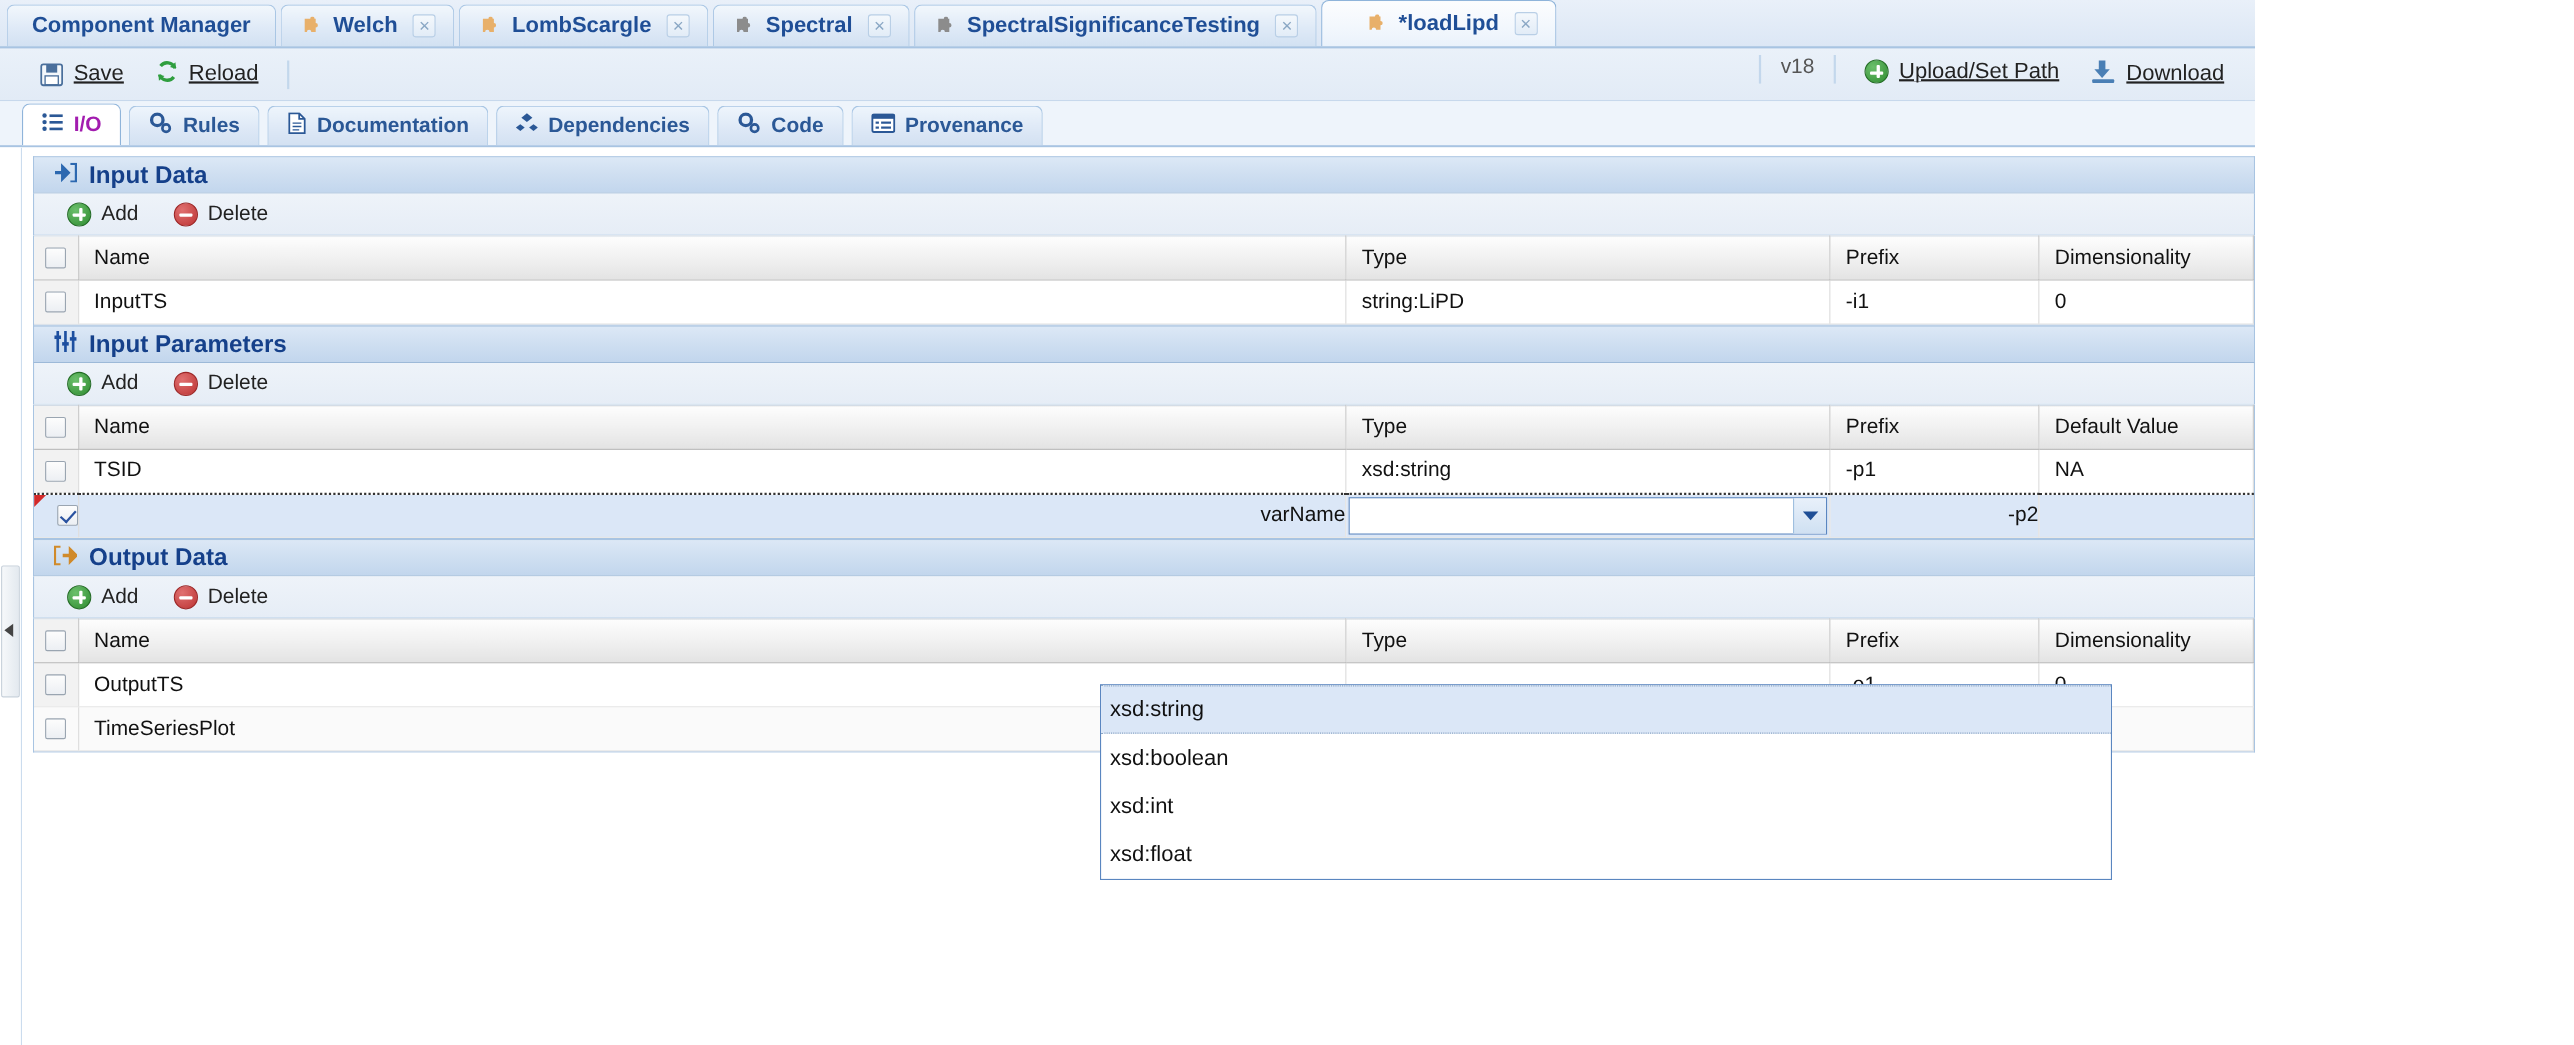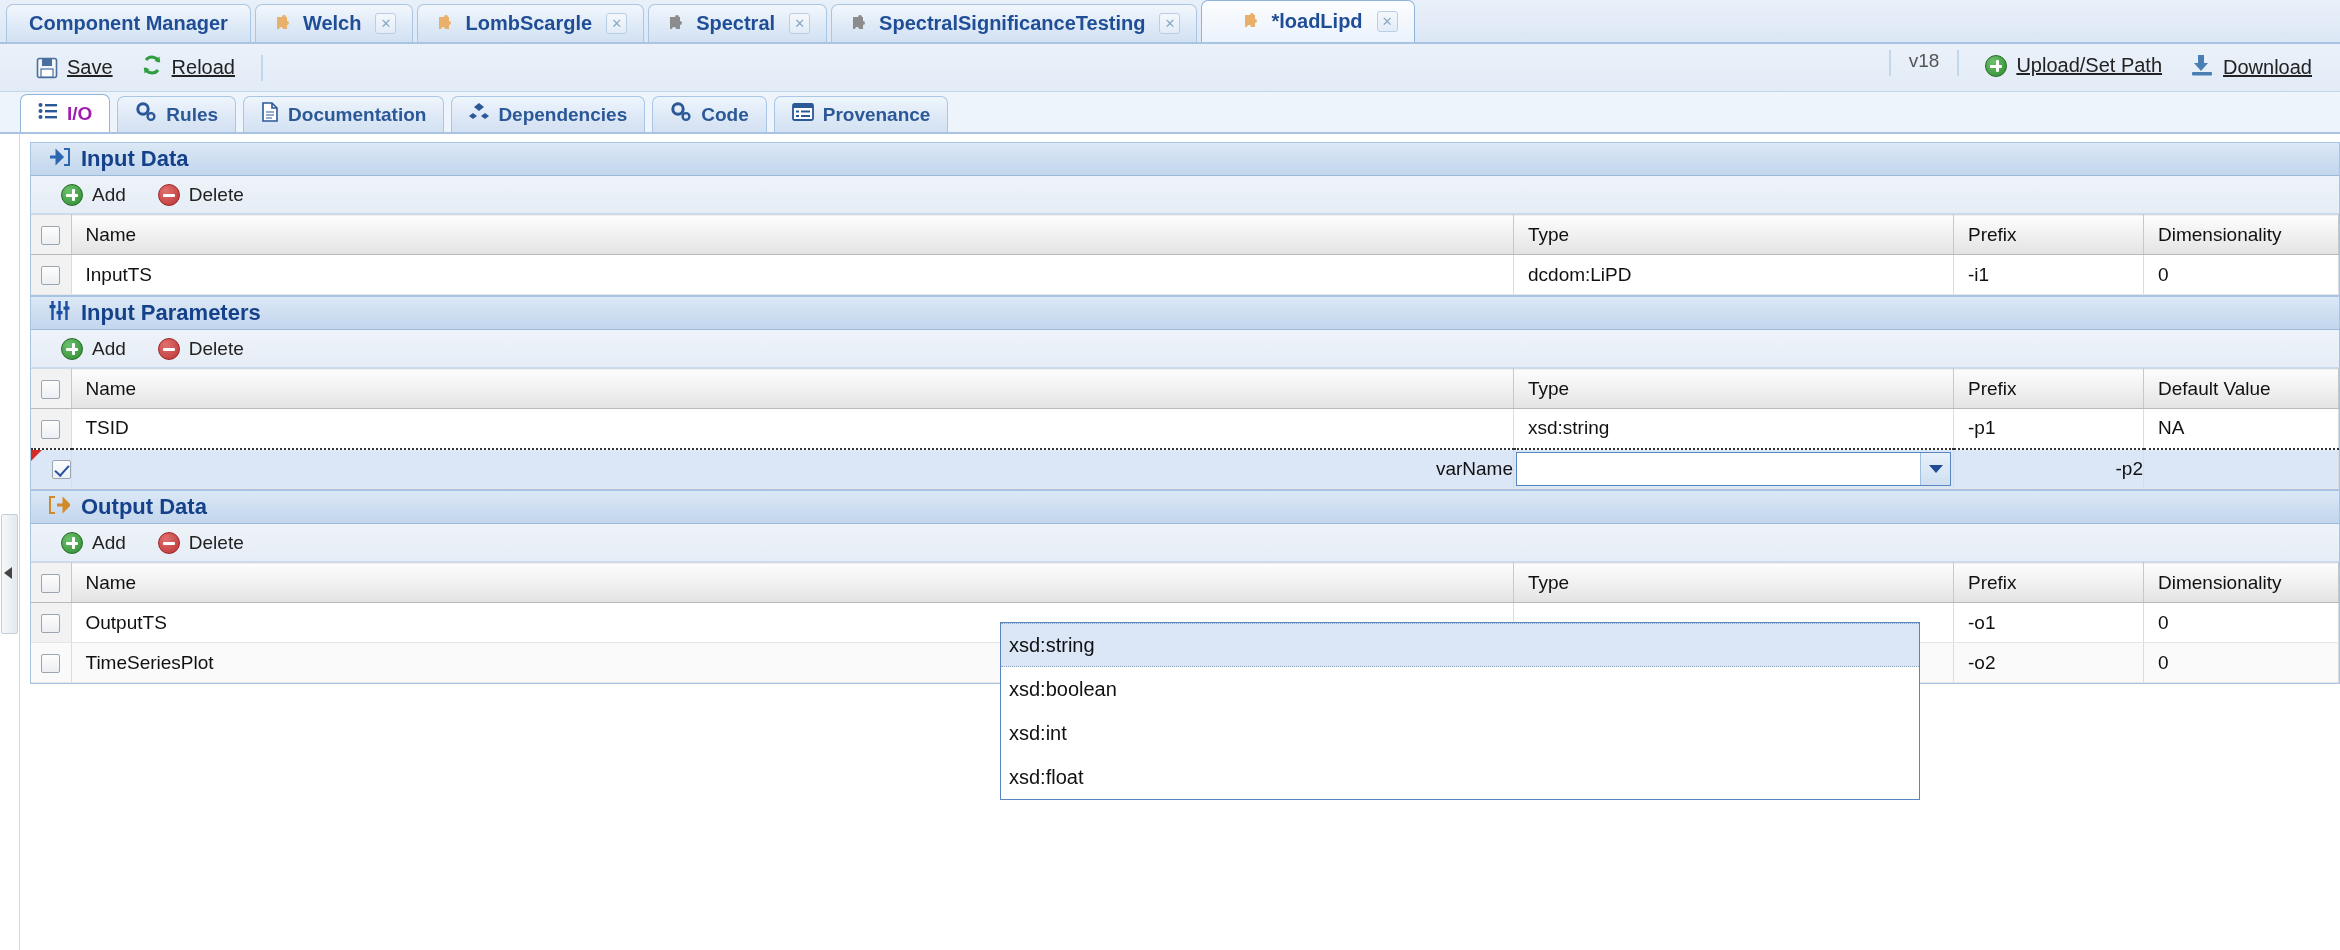--- a/index.html
+++ b/index.html
@@ -6,21 +6,21 @@
   html, body {
     margin: 0; padding: 0;
     width: 2340px; height: 950px;
     overflow: hidden;
     background: #ffffff;
     font-family: "Liberation Sans", sans-serif;
   }
 
   #app {
     position: relative;
-    width: 2340px;
+    width: 2050px;
     height: 950px;
     background: #eef3fa;
   }
 
   
   .outer-tabbar {
     position: relative;
     height: 44px;
     background: linear-gradient(to bottom, #e9f0f9 0%, #dce7f5 100%);
     display: flex;
@@ -589,21 +589,21 @@
                 <th>Prefix</th>
                 <th>Dimensionality</th>
               </tr>
             </thead>
             <tbody>
               <tr>
                 <td class="cbcol">
                   <span class="cb"></span>
                 </td>
                 <td>InputTS</td>
-                <td>dcdom:LiPD</td>
+                <td>string:LiPD</td>
                 <td>-i1</td>
                 <td>0</td>
               </tr>
             </tbody>
           </table>
         </div>
       </div>
 
       <div class="section">
         <div class="sect-header">

